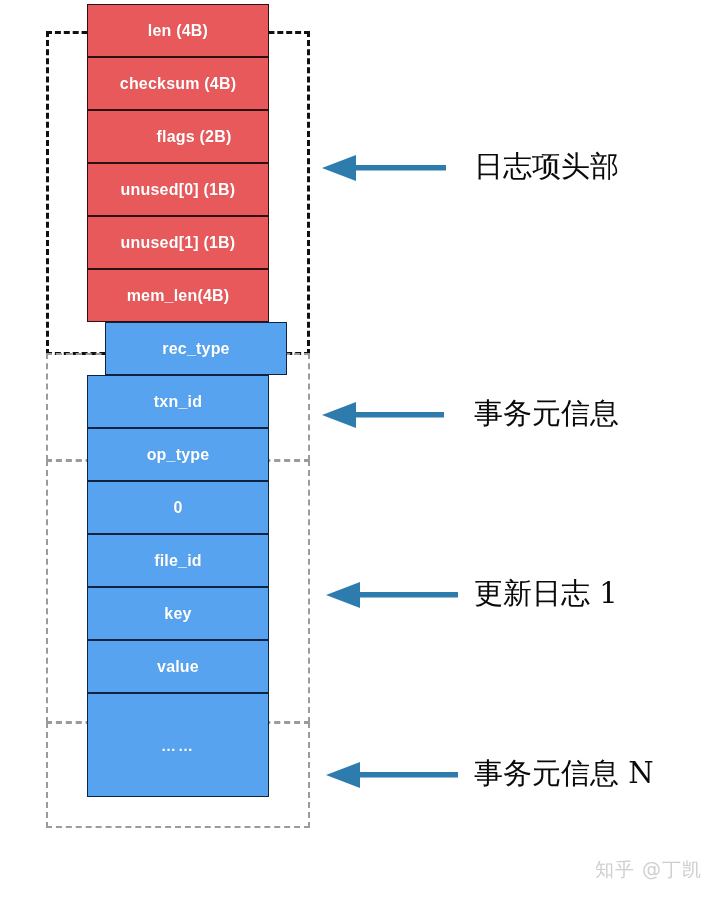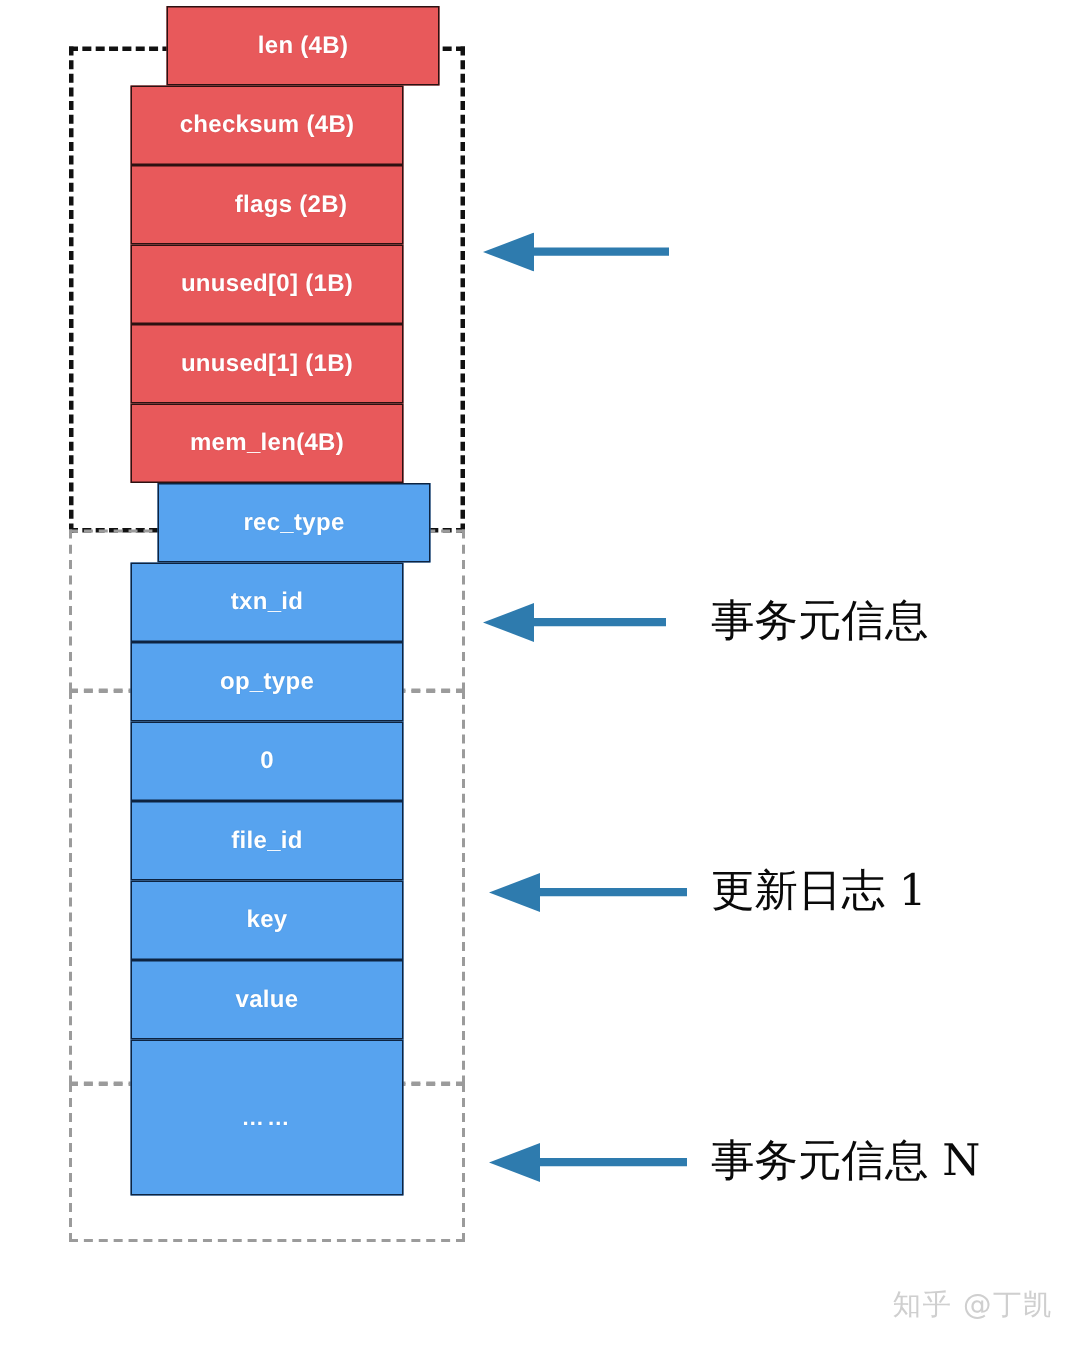--- a/index.html
+++ b/index.html
@@ -108,21 +108,21 @@
   <div class="group-box black" style="left:46px; top:31px; width:264px; height:324px;"></div>
 
   <div class="group-box gray" style="left:46px; top:353px; width:264px; height:108px;"></div>
 
   <div class="group-box gray" style="left:46px; top:460px; width:264px; height:263px;"></div>
 
   <div class="group-box gray" style="left:46px; top:722px; width:264px; height:106px;"></div>
 
   <div class="field-col">
 
-    <div class="field-row red" style="top:4px; height:53px;margin-left:24px;">len (4B)</div>
+    <div class="field-row red" style="top:4px; height:53px;">len (4B)</div>
     <div class="field-row red" style="top:57px; height:53px;">checksum (4B)</div>
     <div class="field-row red" style="top:110px; height:53px;padding-left:32px;">flags (2B)</div>
     <div class="field-row red" style="top:163px; height:53px;">unused[0] (1B)</div>
     <div class="field-row red" style="top:216px; height:53px;">unused[1] (1B)</div>
     <div class="field-row red" style="top:269px; height:53px;text-align:right;">mem_len(4B)</div>
 
     <div class="field-row blue" style="top:322px; height:53px;margin-left:18px;">rec_type</div>
     <div class="field-row blue" style="top:375px; height:53px;">txn_id</div>
 
     <div class="field-row blue" style="top:428px; height:53px;">op_type</div>
@@ -155,20 +155,21 @@
     </svg>
   </div>
 
   <div class="arrow" style="left:326px; top:762px; width:132px;">
     <svg width="132" height="26" viewBox="0 0 132 26">
       <polygon points="0,13 34,0 34,26" fill="#2e7bae"></polygon>
       <rect x="32" y="10" width="100" height="5.5" fill="#2e7bae"></rect>
     </svg>
   </div>
 
+  <div class="annotation" style="left:474px; top:152px;">日志项头部</div>
 
   <div class="annotation" style="left:474px; top:399px;text-align:right;">事务元信息</div>
 
   <div class="annotation" style="left:474px; top:579px;">更新日志 1</div>
 
   <div class="annotation" style="left:474px; top:759px;">事务元信息 N</div>
 
   <div class="watermark">知乎 @丁凯</div>
 
 </div>

